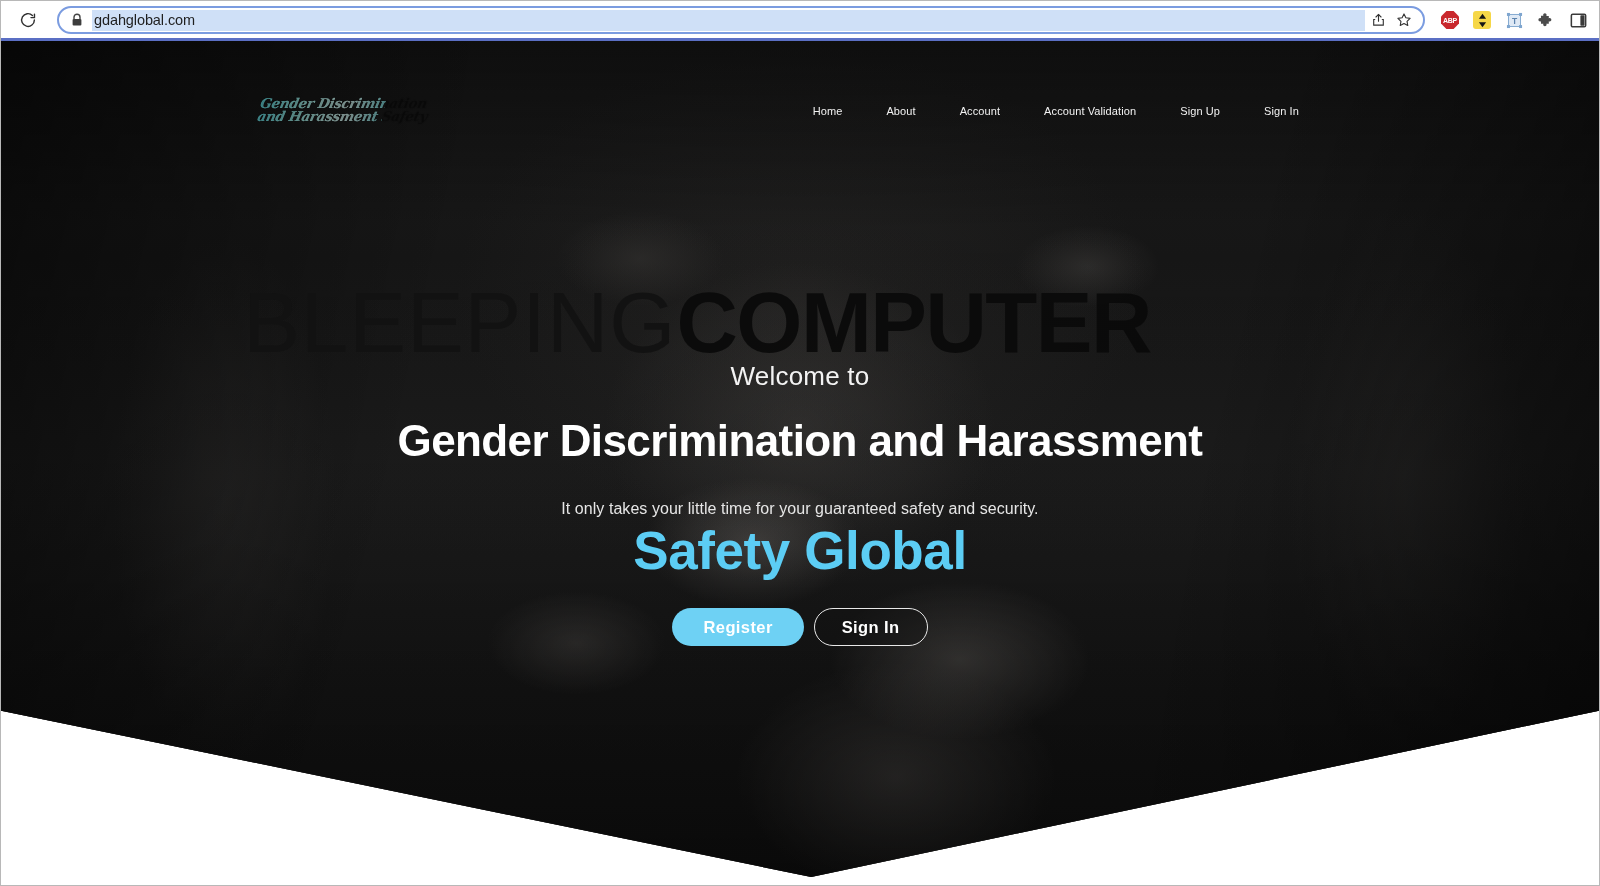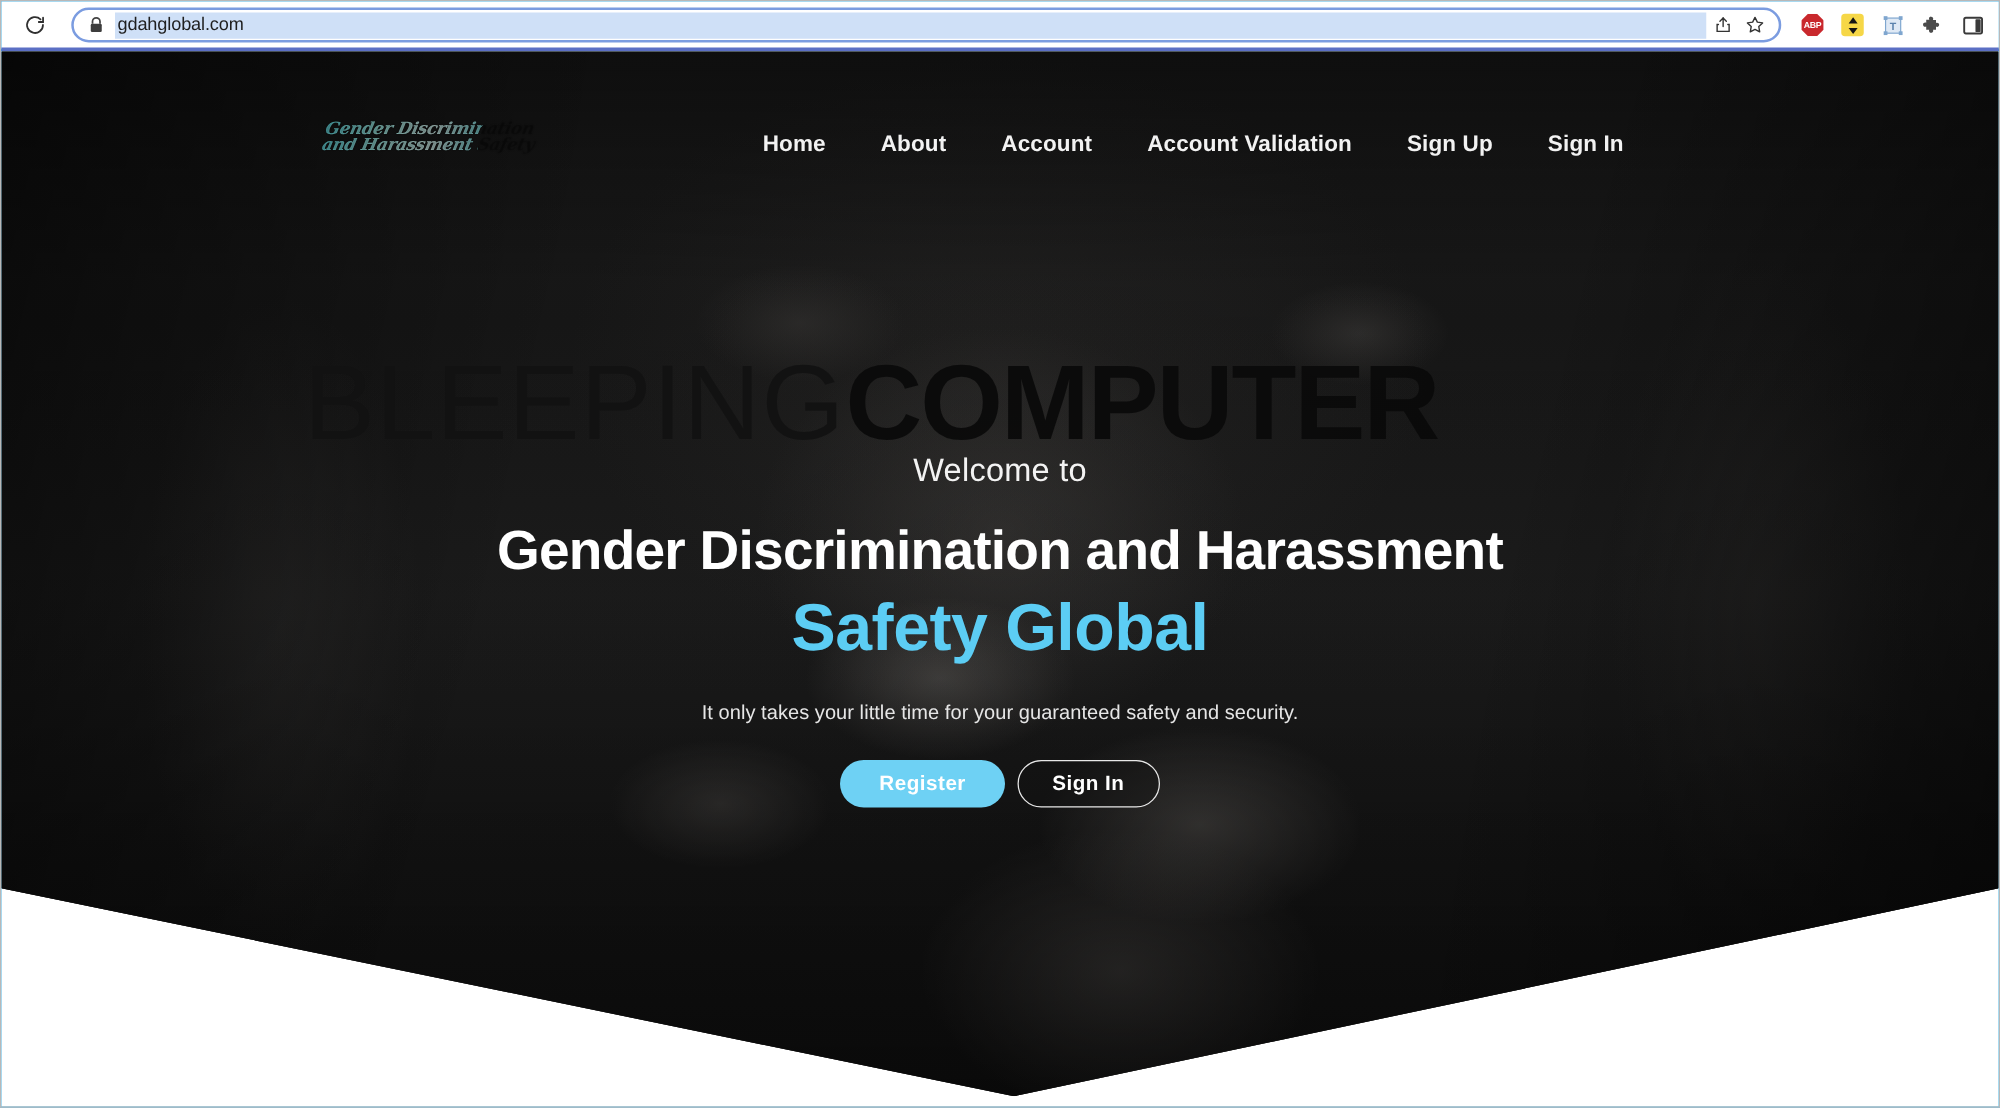--- a/index.html
+++ b/index.html
@@ -9,21 +9,21 @@
     height: 886px;
     overflow: hidden;
     font-family: "Liberation Sans", sans-serif;
     background: #ffffff;
   }
 
   #screen {
     position: relative;
     width: 1600px;
     height: 886px;
-    background: #0ea5e9;
+    background: #e5e5e5;
     border: 1px solid #b8b8b8;
     overflow: hidden;
   }
 
   
   #browser-toolbar {
     position: absolute;
     top: 0; left: 0;
     width: 1600px;
     height: 38px;
@@ -206,22 +206,22 @@
   #nav-links {
     position: absolute;
     right: 300px;
     top: 64px;
     display: flex;
     align-items: center;
     gap: 44px;
   }
   .nav-link {
     color: #f2f2f2;
-    font-size: 18px;
-    font-weight: 700;
+    font-size: 11px;
+    font-weight: 400;
     white-space: nowrap;
     cursor: pointer;
     letter-spacing: 0.1px;
   }
 
   
   #hero-copy {
     position: absolute;
     top: 318px; left: 0;
     width: 1598px;
@@ -386,22 +386,22 @@
           <span class="nav-link">Account</span>
           <span class="nav-link">Account Validation</span>
           <span class="nav-link">Sign Up</span>
           <span class="nav-link">Sign In</span>
         </div>
       </div>
 
       <div id="hero-copy">
         <div id="welcome-label">Welcome to</div>
         <div id="headline-main">Gender Discrimination and Harassment</div>
+        <div id="hero-subtitle">It only takes your little time for your guaranteed safety and security.</div>
         <div id="headline-accent">Safety Global</div>
-        <div id="hero-subtitle">It only takes your little time for your guaranteed safety and security.</div>
         <div id="hero-actions">
           <span class="hero-btn" id="btn-register">Register</span>
           <span class="hero-btn" id="btn-signin">Sign In</span>
         </div>
       </div>
     </div>
 
   </div>
 </div>
 

